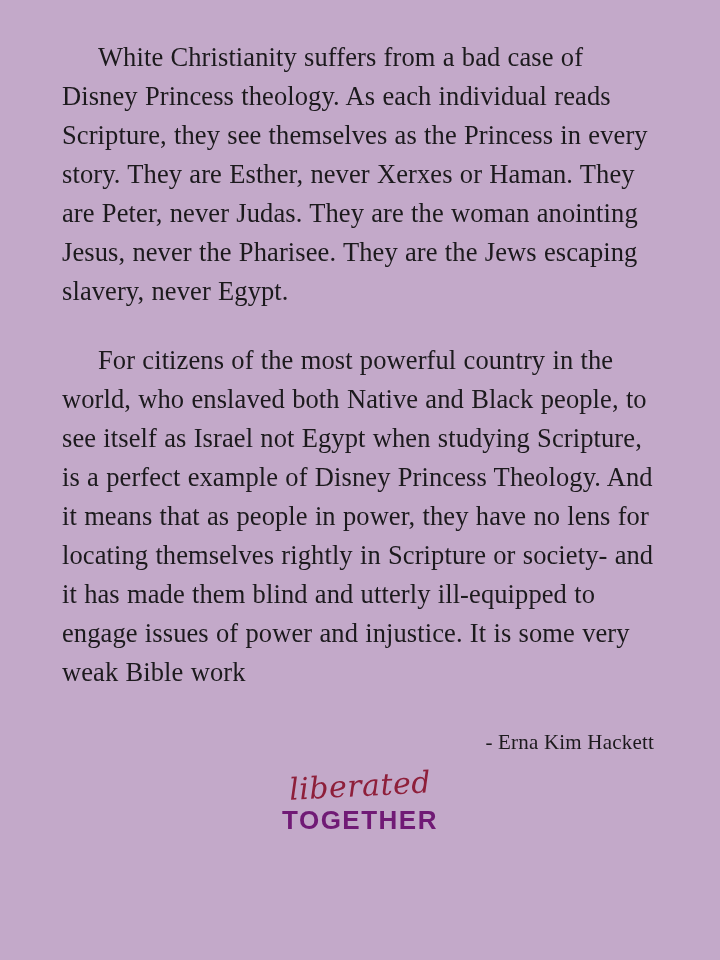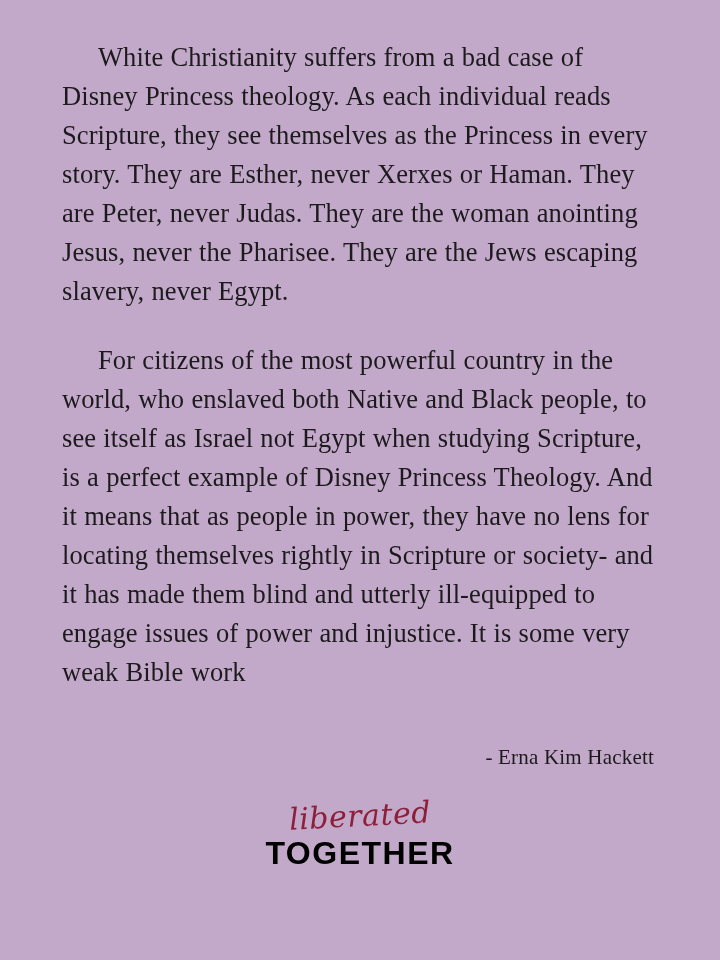--- a/index.html
+++ b/index.html
@@ -14,21 +14,20 @@
     overflow: hidden;
   }
   .quote-card {
     width: 720px;
     height: 960px;
     box-sizing: border-box;
     padding: 38px 62px 0 62px;
     display: flex;
     flex-direction: column;
     background: #c3a9c9;
-    gap: 15px;
   }
   .quote-body {
     flex: 0 0 auto;
   }
   .para {
     font-size: 26.5px;
     line-height: 39px;
     color: #1c1a1d;
     text-indent: 36px;
     margin: 0 0 30px 0;
@@ -59,23 +58,23 @@
     font-size: 30px;
     color: #8e1f3a;
     letter-spacing: 0.5px;
     transform: rotate(-3deg);
     margin-bottom: 6px;
   }
   .brand-word {
     display: block;
     font-family: "Liberation Sans", sans-serif;
     font-weight: bold;
-    font-size: 32px;
+    font-size: 26px;
     letter-spacing: 1.5px;
-    color: #000000;
+    color: #701a75;
   }
 </style>
 </head>
 <body>
 
 <div class="quote-card">
   <div class="quote-body">
     <p class="para first">White Christianity suffers from a bad case of Disney Princess theology. As each individual reads Scripture, they see themselves as the Princess in every story. They are Esther, never Xerxes or Haman. They are Peter, never Judas. They are the woman anointing Jesus, never the Pharisee. They are the Jews escaping slavery, never Egypt.</p>
     <p class="para second">For citizens of the most powerful country in the world, who enslaved both Native and Black people, to see itself as Israel not Egypt when studying Scripture, is a perfect example of Disney Princess Theology. And it means that as people in power, they have no lens for locating themselves rightly in Scripture or society- and it has made them blind and utterly ill-equipped to engage issues of power and injustice. It is some very weak Bible work</p>
   </div>

